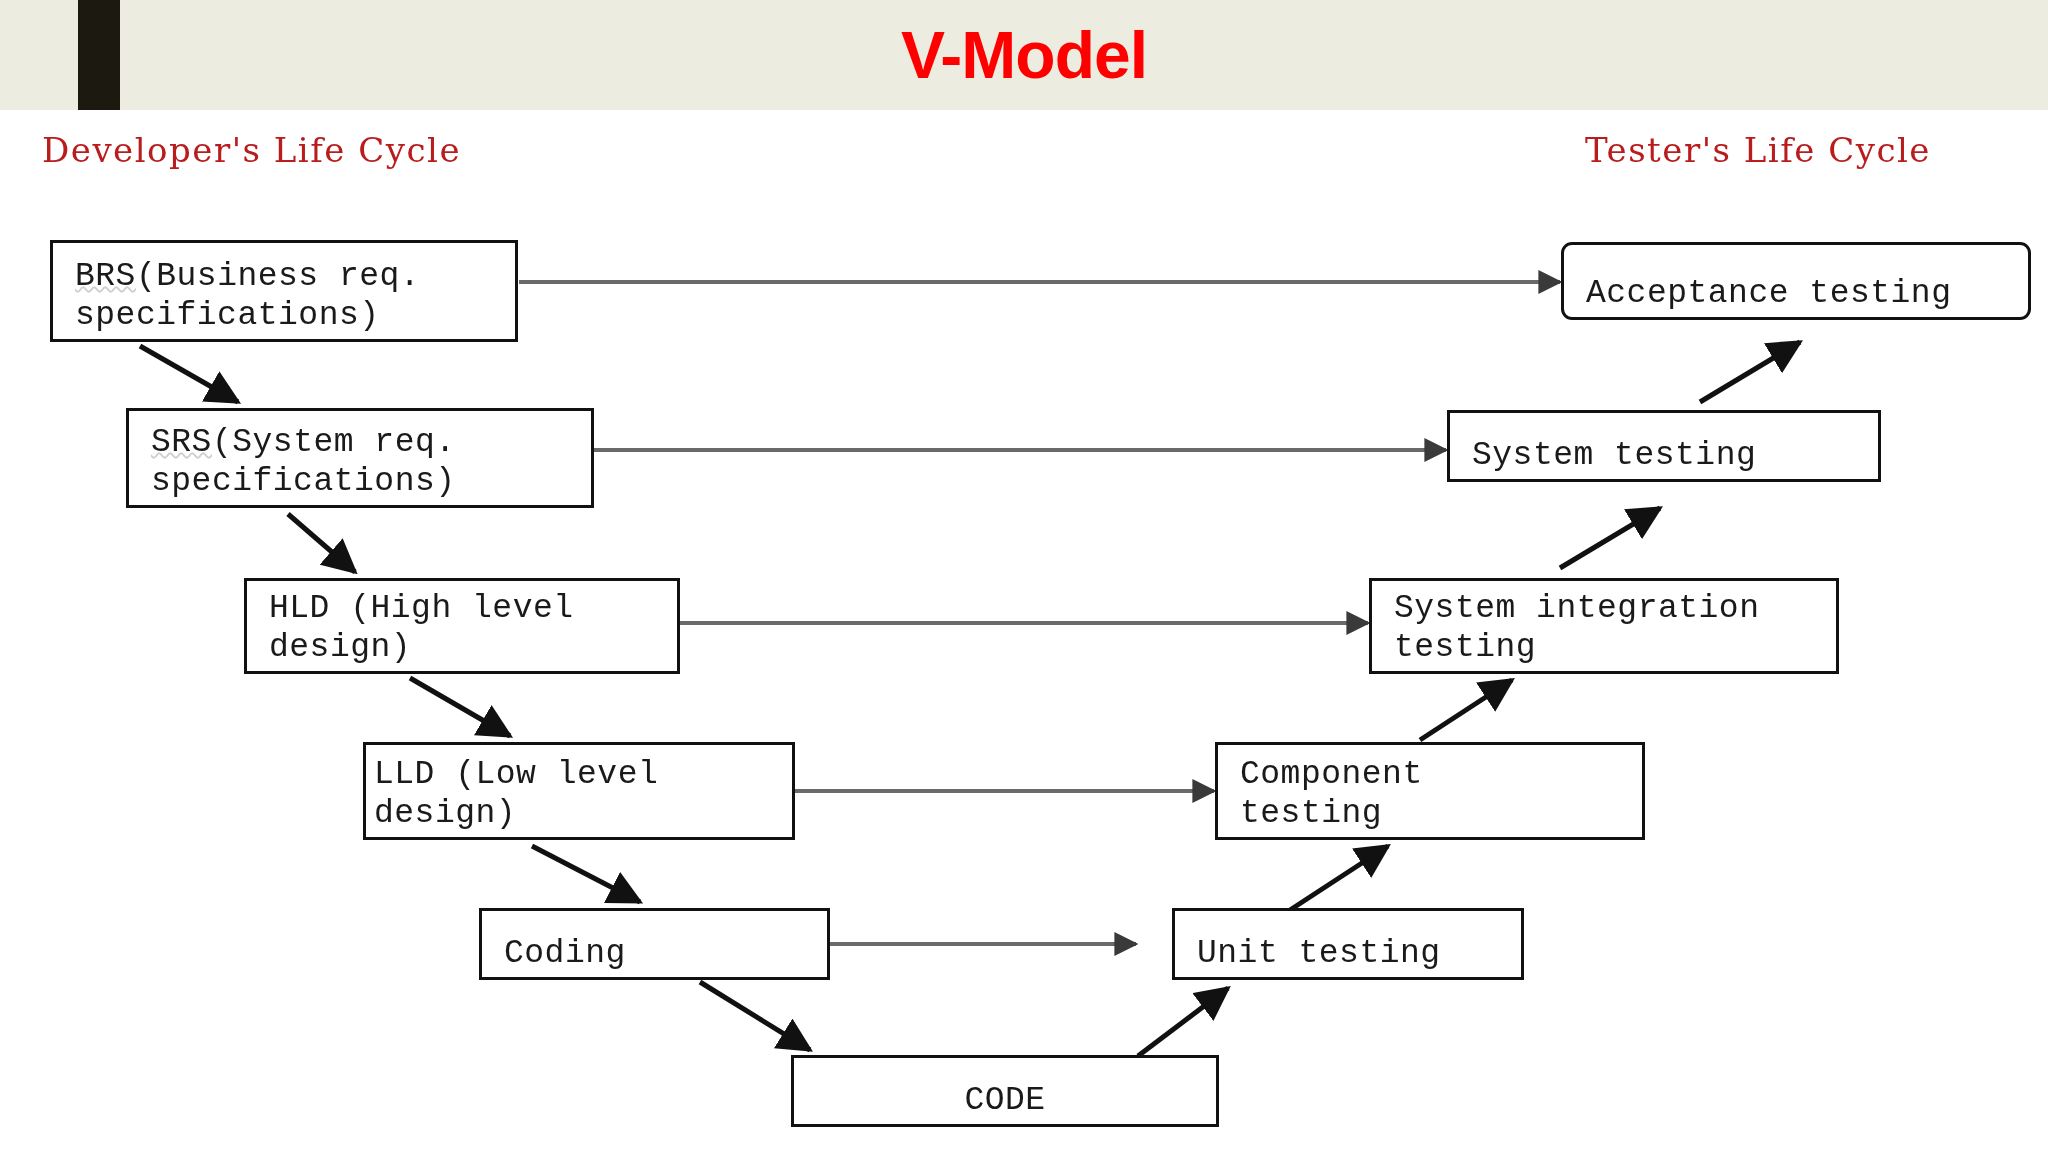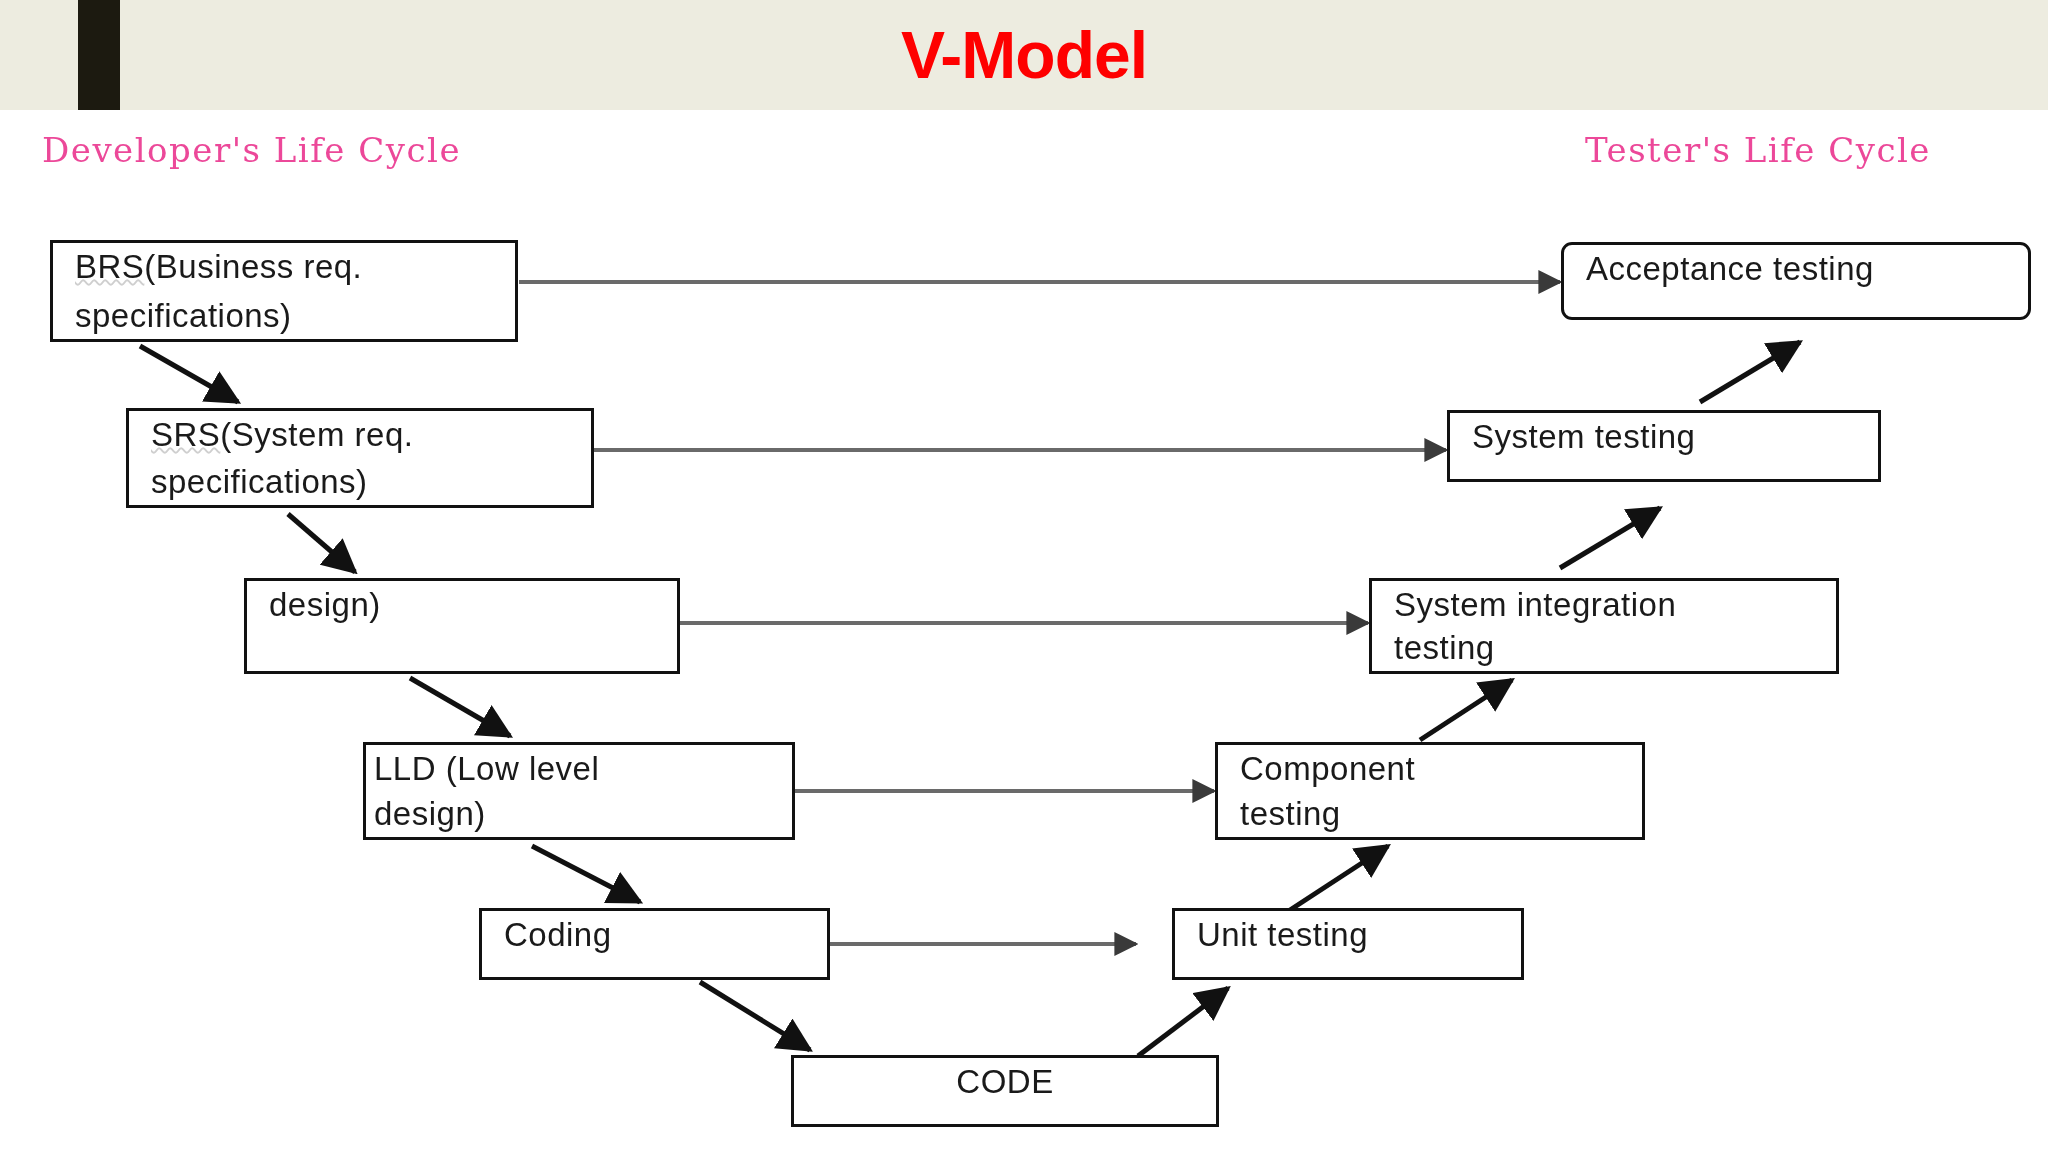--- a/index.html
+++ b/index.html
@@ -49,21 +49,21 @@
     color: #fe0000;
     letter-spacing: -1px;
   }
 
   
   .lifecycle-caption {
     position: absolute;
     font-family: "DejaVu Serif", "Liberation Serif", serif;
     font-size: 34px;
     line-height: 40px;
-    color: #ec4899;
+    color: #b91c1c;
     letter-spacing: 1.5px;
     white-space: nowrap;
   }
   #caption-developer { left: 42px; top: 130px; }
   #caption-tester    { left: 1585px; top: 130px; }
 
   
   #diagram {
     position: absolute;
     left: 0;
@@ -79,28 +79,28 @@
     height: 1042px;
     pointer-events: none;
   }
 
   
   .node-box {
     position: absolute;
     box-sizing: border-box;
     border: 3px solid #111111;
     background: #ffffff;
-    font-family: Liberation Sans, sans-serif;
+    font-family: Liberation Mono, monospace;
     font-size: 33px;
     line-height: 39px;
     color: #1a1a1a;
     letter-spacing: 0.5px;
     display: flex;
     flex-direction: column;
-    justify-content: space-between;
+    justify-content: flex-end;
     padding: 4px 0 4px 22px;
   }
   .node-box.centered {
     align-items: center;
     padding-left: 0;
   }
   .node-line { white-space: nowrap; }
   .spellcheck {
     text-decoration: underline;
     text-decoration-style: wavy;
@@ -162,20 +162,21 @@
       <div class="node-line"><span class="spellcheck">BRS</span><span>(Business req.</span></div>
       <div class="node-line">specifications)</div>
     </div>
 
     <div class="node-box" id="box-srs" style="left:126px; top:298px; width:468px; height:100px;">
       <div class="node-line"><span class="spellcheck">SRS</span><span>(System req.</span></div>
       <div class="node-line">specifications)</div>
     </div>
 
     <div class="node-box" id="box-hld" style="left:244px; top:468px; width:436px; height:96px;">
+      <div class="node-line">HLD (High level</div>
       <div class="node-line">design)</div>
     </div>
 
     <div class="node-box" id="box-lld" style="left:363px; top:632px; width:432px; height:98px;padding-left:8px;">
       <div class="node-line">LLD (Low level</div>
       <div class="node-line">design)</div>
     </div>
 
     <div class="node-box" id="box-coding" style="left:479px; top:798px; width:351px; height:72px;">
       <div class="node-line">Coding</div>

